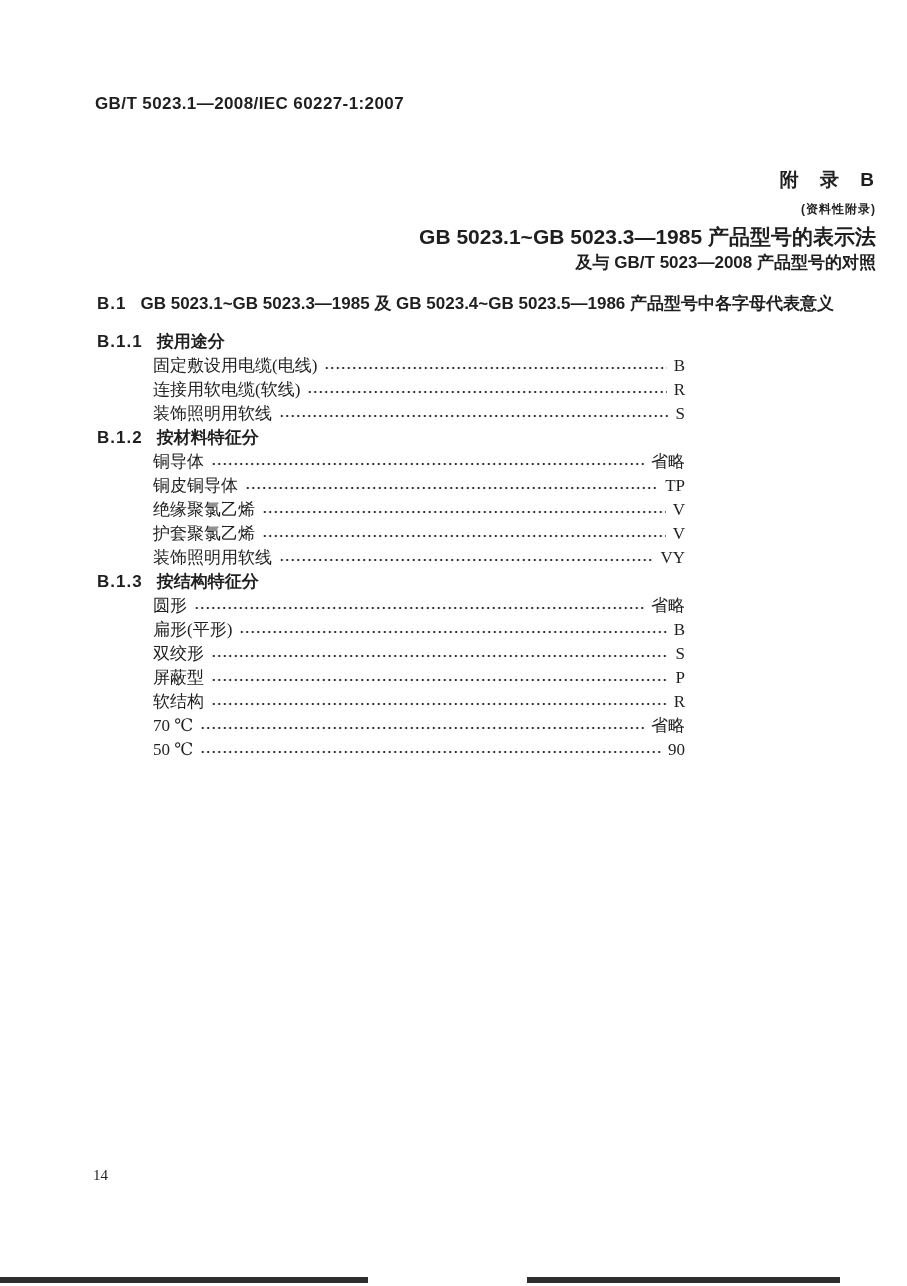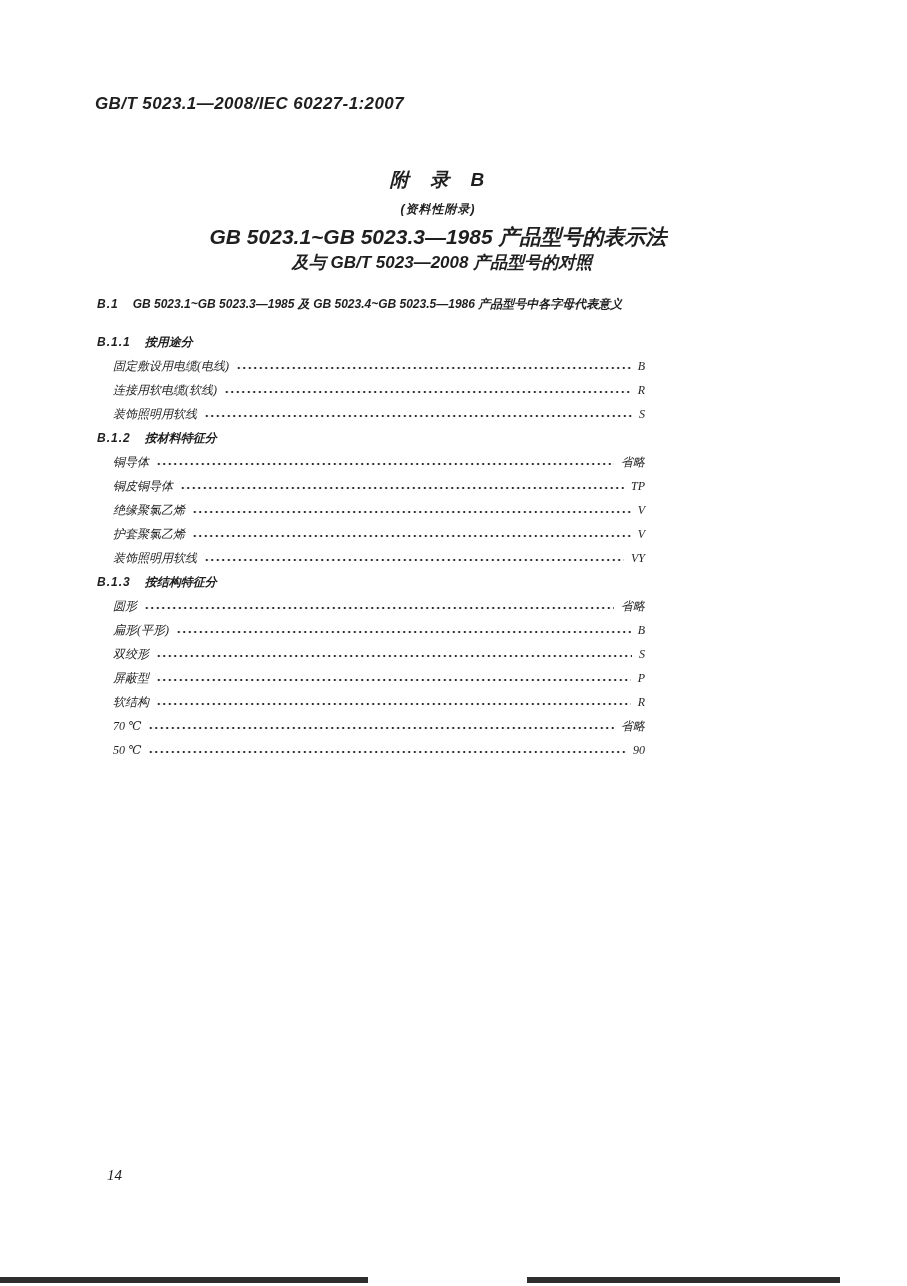--- a/index.html
+++ b/index.html
@@ -5,87 +5,86 @@
   * { margin: 0; padding: 0; box-sizing: border-box; }
   html, body { background: #ffffff; }
   .page {
     position: relative;
     width: 876px;
     height: 1286px;
     background: #ffffff;
     color: #1f1f1f;
     font-family: "Liberation Serif", "DejaVu Serif", serif;
     overflow: hidden;
-    font-style: italic;
   }
   .doc-header {
     position: absolute;
     left: 95px;
     top: 94px;
     font-family: "Liberation Sans", "DejaVu Sans", sans-serif;
     font-weight: bold;
     font-size: 17px;
     letter-spacing: 0.4px;
   }
   .title-block {
     position: absolute;
     left: 0;
     top: 167px;
     width: 100%;
-    text-align: center;
+    text-align: right;
     font-weight: bold;
     font-family: "Liberation Sans", "DejaVu Sans", sans-serif;
   }
   .title-line1 { font-size: 19px; line-height: 26px; word-spacing: 12px; letter-spacing: 2px; margin-bottom: 3px; }
   .title-line2 { font-size: 12px; line-height: 27px; letter-spacing: 1px; }
   .title-line3 { font-size: 21px; line-height: 27px; }
   .title-line4 { font-size: 17px; line-height: 26px; margin-left: 8px; }
   .content {
     position: absolute;
     left: 97px;
     top: 292px;
     width: 714px;
-    font-size: 12px;
+    font-size: 17px;
   }
   .sec-heading {
     font-family: "Liberation Sans", "DejaVu Sans", sans-serif;
     font-weight: bold;
     line-height: 24px;
     white-space: nowrap;
     margin-bottom: 14px;
   }
   .sub-heading {
     font-family: "Liberation Sans", "DejaVu Sans", sans-serif;
     font-weight: bold;
     line-height: 24px;
   }
   .num { margin-right: 14px; letter-spacing: 1px; }
   .item-row {
     display: flex;
     align-items: flex-end;
-    margin-left: 16px;
+    margin-left: 56px;
     width: 532px;
     height: 24px;
     line-height: 24px;
   }
   .item-label { white-space: nowrap; flex: 0 0 auto; }
   .leader {
     flex: 1 1 auto;
     height: 24px;
     margin: 0 7px;
     background-image: radial-gradient(circle at 2.75px 14px, #2d2d2d 1.05px, rgba(0,0,0,0) 1.5px);
     background-size: 5.5px 24px;
     background-repeat: repeat-x;
   }
   .item-code { white-space: nowrap; flex: 0 0 auto; }
   .b2-block { margin-top: 11px; }
   .b2-para { margin-left: 36px; margin-top: 13px; line-height: 24px; }
   .page-number {
     position: absolute;
-    left: 107px;
+    left: 93px;
     top: 1167px;
     font-size: 15px;
   }
   .bar { position: absolute; top: 1277px; height: 6px; background: #2e2e2e; }
   .bar-left  { left: 0;     width: 368px; }
   .bar-mid   { left: 527px; width: 313px; }
   .bar-right { left: 884px; width: 23px; }
 </style>
 </head>
 <body>

